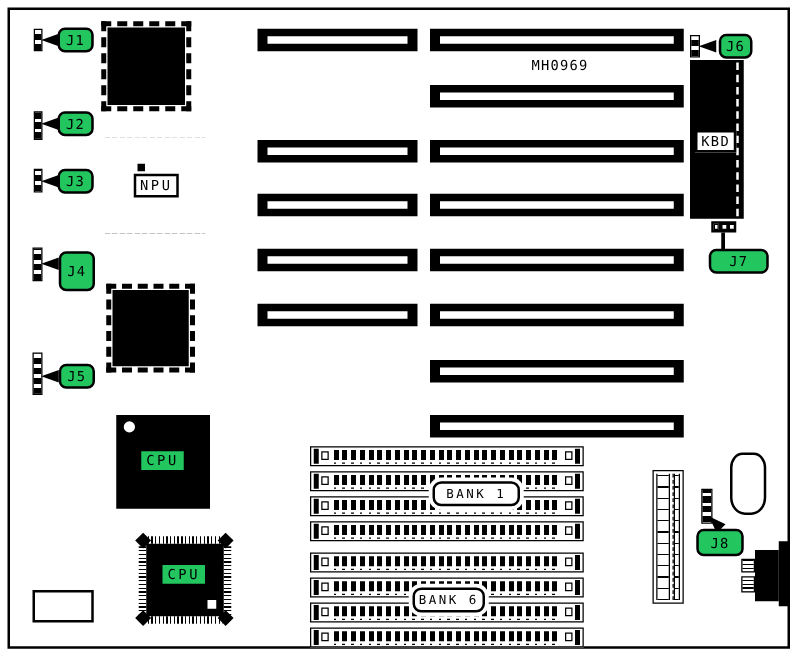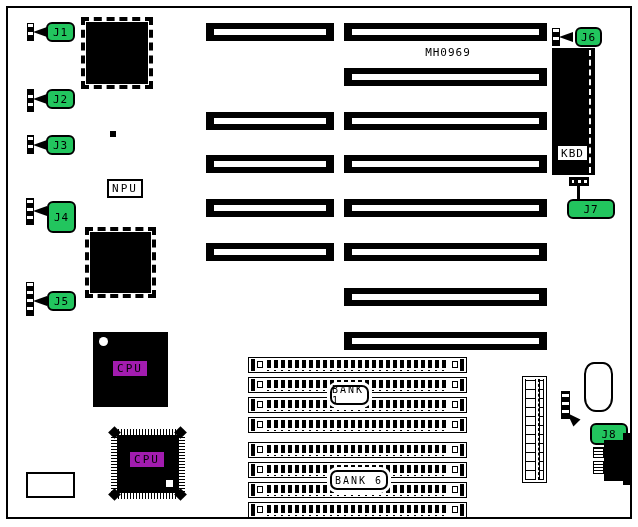--- a/index.html
+++ b/index.html
@@ -9,22 +9,22 @@
   .frame{left:6px;top:6px;width:626px;height:513px;border:2px solid #000;}
   
   .pinstrip{border:1px solid #000;background:repeating-linear-gradient(0deg,#000 0 5px,#fff 5px 8px);}
   
   .wedge{width:0;height:0;border-top:5px solid transparent;border-bottom:5px solid transparent;border-right:14px solid #000;}
   
   .jlabel{border:2px solid #000;border-radius:6px;background:#22c55e;display:flex;align-items:center;justify-content:center;
           font-size:11px;letter-spacing:1px;}
   
   .plate{background:#fff;border:2px solid #000;display:flex;align-items:center;justify-content:center;
-         font-size:11px;letter-spacing:2px;margin-top:40px;}
-  .plate-borderless{background:#a21caf;display:flex;align-items:center;justify-content:center;font-size:11px;letter-spacing:2px;}
+         font-size:11px;letter-spacing:2px;}
+  .plate-borderless{background:#22c55e;display:flex;align-items:center;justify-content:center;font-size:11px;letter-spacing:2px;}
   
   .qfp{background:#000;outline:4px dashed #000;outline-offset:1px;}
   
   .pga{background-color:#fff;background-image:
         repeating-linear-gradient(0deg,#000 0 4px,#fff 4px 6px),
         repeating-linear-gradient(90deg,#000 0 4px,#fff 4px 6px);
        background-blend-mode:lighten;}
   
   .slot{background:#000;height:18px;}
   .slot::after{content:"";position:absolute;left:8px;right:8px;top:6px;height:6px;background:#fff;}
@@ -172,32 +172,32 @@
       <span class="abs hookl"></span>
       <span class="abs simmpins"></span>
       <span class="abs hookr"></span>
     </div>
   <div class="abs simm" style="top:502px;">
       <span class="abs hookl"></span>
       <span class="abs simmpins"></span>
       <span class="abs hookr"></span>
     </div>
 
-  <div class="abs banklabel" style="left:330px;top:385px;width:39px;height:20px;">BANK 1</div>
+  <div class="abs banklabel" style="left:346px;top:385px;width:70px;height:20px;">BANK 1</div>
   <div class="abs banklabel" style="left:330px;top:470px;width:58px;height:20px;">BANK 6</div>
 
   <div class="abs" style="left:522px;top:376px;width:25px;height:107px;border:1px solid #000;background:#fff;">
     <span class="abs ladder" style="left:2px;top:2px;bottom:2px;width:11px;"></span>
     <span class="abs" style="left:15px;top:2px;bottom:2px;width:0;border-left:1px dashed #000;"></span>
     <span class="abs ladder" style="right:2px;top:2px;bottom:2px;width:5px;"></span>
   </div>
 
   <div class="abs" style="left:584px;top:362px;width:29px;height:50px;border:2px solid #000;border-radius:10px 10px 12px 12px / 12px 12px 14px 14px;background:#fff;"></div>
 
   <div class="abs pinstrip" style="left:561px;top:391px;width:9px;height:28px;"></div>
   <div class="abs wedge" style="left:565px;top:413px;transform:rotate(45deg);"></div>
-  <div class="abs jlabel" style="left:590px;top:423px;width:38px;height:22px;">J8</div>
+  <div class="abs jlabel" style="left:557px;top:423px;width:38px;height:22px;">J8</div>
 
   <div class="abs tab" style="left:593px;top:447px;width:11px;height:11px;"></div>
   <div class="abs tab" style="left:593px;top:461px;width:11px;height:13px;"></div>
   <div class="abs" style="left:604px;top:440px;width:19px;height:41px;background:#000;"></div>
   <div class="abs" style="left:623px;top:433px;width:9px;height:52px;background:#000;"></div>
 </div>
 
 </body></html>

